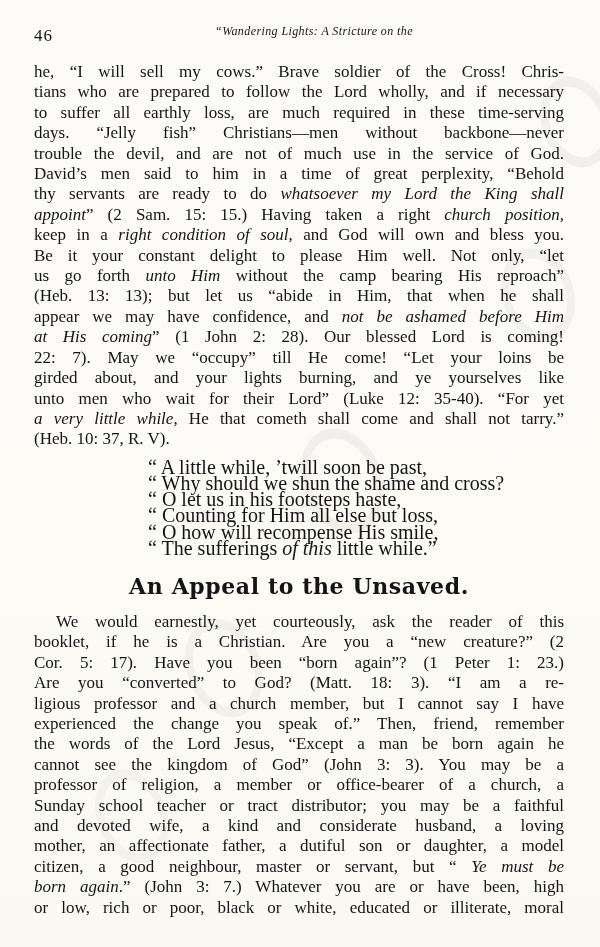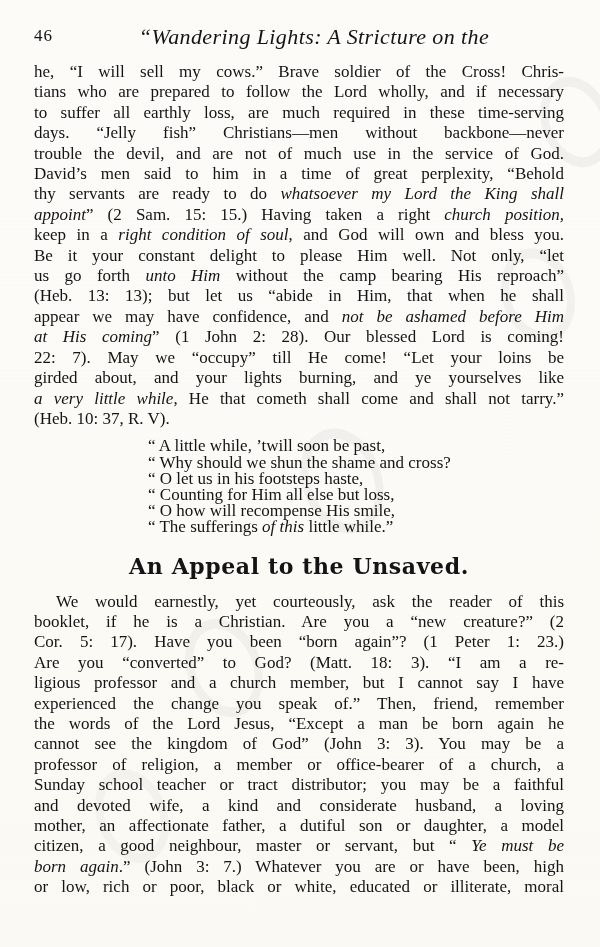--- a/index.html
+++ b/index.html
@@ -38,21 +38,21 @@
     margin-bottom:14px;
     z-index:1;
   }
   .page-number{
     position:absolute;left:0;top:2px;
     font-size:17px;letter-spacing:1px;
   }
   .running-title{
     text-align:center;
     font-style:italic;
-    font-size:22px;
+    font-size:12px;
     letter-spacing:0.4px;
     padding-left:30px;
   }
 
   .body-text{position:relative;z-index:1;}
   .para{font-size:17px;}
   .line{
     line-height:20.4px;
     white-space:nowrap;
     overflow:visible;
@@ -60,21 +60,21 @@
   .line.just{
     white-space:normal;
     text-align:justify;
     text-align-last:justify;
     -moz-text-align-last:justify;
   }
   .indent-first .line:first-child{text-indent:22px;}
 
   .poem{
     margin:9px 0 6px 114px;
-    font-size:17px;
+    font-size:20px;
   }
   .poem .line{line-height:16.2px;}
 
   .section-heading{
     text-align:center;
     font-weight:bold;
     font-size:22px;
     letter-spacing:0.6px;
     margin:17px 0 13px 0;
     font-family:"DejaVu Serif","Liberation Serif",serif;
@@ -111,20 +111,21 @@
         <div class="line just"><span>thy servants are ready to do </span><i>whatsoever my Lord the King shall</i></div>
         <div class="line just"><i>appoint</i><span>” (2 Sam. 15: 15.)   Having taken a right </span><i>church position,</i></div>
         <div class="line just"><span>keep in a </span><i>right condition of soul</i><span>, and God will own and bless you.</span></div>
         <div class="line just"><span>Be it your constant delight to please Him well.   Not only,  “let</span></div>
         <div class="line just"><span>us go forth </span><i>unto Him</i><span> without the camp bearing His reproach”</span></div>
         <div class="line just"><span>(Heb. 13: 13); but let us “abide in Him, that when he shall</span></div>
         <div class="line just"><span>appear we may have confidence, and </span><i>not be ashamed before Him</i></div>
         <div class="line just"><i>at His coming</i><span>” (1 John 2: 28).   Our blessed Lord is coming!</span></div>
         <div class="line just"><span>22: 7).   May we “occupy” till He come!   “Let your loins be</span></div>
         <div class="line just"><span>girded about, and your lights burning, and ye yourselves like</span></div>
+        <div class="line just"><span>unto men who wait for their Lord” (Luke 12: 35-40).   “For yet</span></div>
         <div class="line just"><i>a very little while</i><span>, He that cometh shall come and shall not tarry.”</span></div>
         <div class="line"><span>(Heb. 10: 37, R. V).</span></div>
       </div>
 
     <div class="poem">
         <div class="line"><span>“ A little while, ’twill soon be past,</span></div>
         <div class="line"><span>“ Why should we shun the shame and cross?</span></div>
         <div class="line"><span>“ O let us in his footsteps haste,</span></div>
         <div class="line"><span>“ Counting for Him all else but loss,</span></div>
         <div class="line"><span>“ O how will recompense His smile,</span></div>

